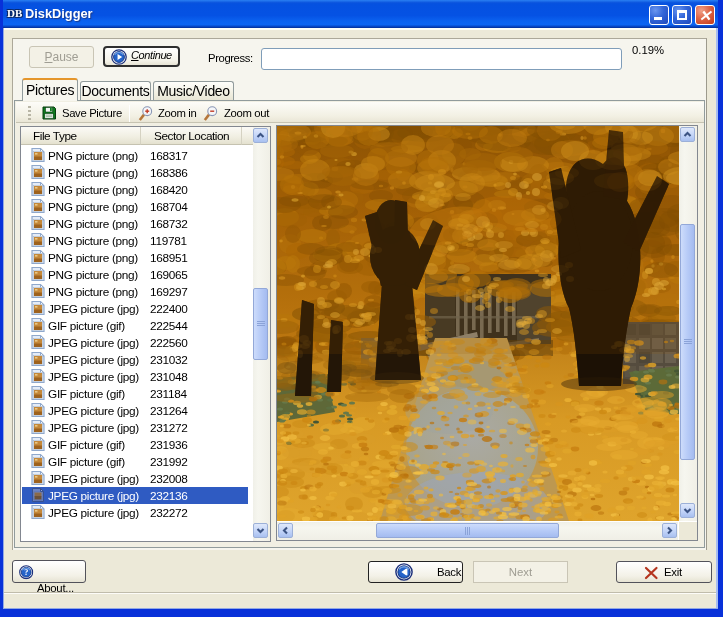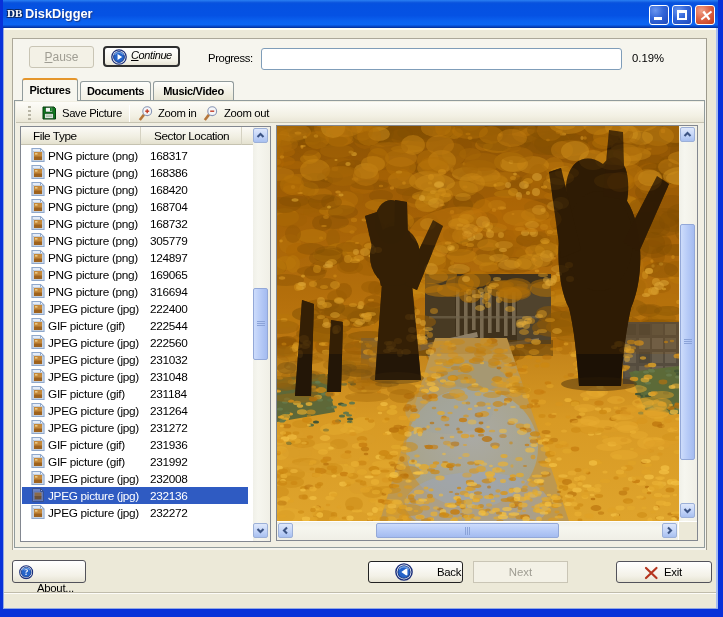--- a/index.html
+++ b/index.html
@@ -37,25 +37,25 @@
   border-radius:3px; font-size:12px; color:#000; text-align:center; }
 #pause { left:29px; top:46px; width:65px; height:22px; line-height:20px; font-size:12px; text-align:center; color:#9f9d93;
   border:1px solid #c9c5b5; background:#f3f1e6; border-radius:3px; }
 #pause u { text-decoration:underline; }
 #continue { left:103px; top:46px; width:77px; height:21px; border:2px solid #2f2f2f; border-radius:4px;
   background:linear-gradient(180deg,#ffffff,#f4f2e8 75%,#e8e5d6); }
 #continue .ic { position:absolute; left:6px; top:0.5px; transform:scale(0.8); transform-origin:top left; }
 #continue .tx { position:absolute; left:26px; top:1px; font-size:11px; letter-spacing:-0.4px;font-style:italic; }
 #plabel { left:208px; top:52px; font-size:11.3px; letter-spacing:-0.4px; }
 #pbar { left:261px; top:48px; width:361px; height:22px; background:#fff; border:1px solid #7f9db9; border-radius:3px; }
-#ppct { left:632px; top:52px; font-size:11.3px; }
+#ppct { left:632px; top:44px; font-size:11.3px; }
 
 
 .tab { position:absolute; border:1px solid #919b9c; border-bottom:0; border-radius:3px 3px 0 0;
-  font-size:11px; letter-spacing:-0.3px; font-weight:bold; text-align:center; background:linear-gradient(180deg,#fefefb,#f1efe2 60%,#e6e3d2); }
+  font-size:14px; letter-spacing:-0.3px; font-weight:normal; text-align:center; background:linear-gradient(180deg,#fefefb,#f1efe2 60%,#e6e3d2); }
 #tab1 { left:22px; top:78px; width:56px; height:23px; background:#f7f6ef; z-index:3;
   border-top:2px solid #e5962c; line-height:20px; }
 #tab2 { left:80px; top:81px; width:71px; height:32px; line-height:19px; }
 #tab3 { left:153px; top:81px; width:81px; height:20px; line-height:19px; }
 #tabpage { left:14px; top:100px; width:691px; height:448px; background:#f1efe3; border:1px solid #919b9c; z-index:2; }
 
 
 #toolbar { left:1px; top:1px; width:688px; height:21px;
   background:linear-gradient(180deg,#fdfcf8,#f2f0e3 70%,#e9e6d6); border-bottom:1px solid #c6c3b2; }
 #grip { left:12px; top:4px; width:3px; height:15px;
@@ -244,33 +244,33 @@
 <div class="row" style="top:105px">
       <span class="ric"><svg width="16" height="16" viewBox="0 0 16 16">
           <path d="M2 1.5 h8.5 l3.5 3.5 v9.5 h-12 z" fill="#e4ecf8" stroke="#8fa8cc" stroke-width="1.2"></path>
           <path d="M10.5 1.5 v3.5 h3.5 z" fill="#f7fafd" stroke="#8fa8cc" stroke-width="1"></path>
           <rect x="3.5" y="4.5" width="9" height="9" fill="#fdfdfd" stroke="#a8b8cc" stroke-width="0.6"></rect>
           <rect x="4" y="5" width="8" height="5" fill="#c4883a"></rect>
           <rect x="4" y="9.5" width="8" height="3.5" fill="#9e621e"></rect>
           <rect x="5" y="6" width="2.5" height="1.6" fill="#e8c888"></rect>
         </svg></span>
       <span class="rt">PNG picture (png)</span>
-      <span class="rn">305779</span>
+      <span class="rn">119781</span>
     </div>
 <div class="row" style="top:122px">
       <span class="ric"><svg width="16" height="16" viewBox="0 0 16 16">
           <path d="M2 1.5 h8.5 l3.5 3.5 v9.5 h-12 z" fill="#e4ecf8" stroke="#8fa8cc" stroke-width="1.2"></path>
           <path d="M10.5 1.5 v3.5 h3.5 z" fill="#f7fafd" stroke="#8fa8cc" stroke-width="1"></path>
           <rect x="3.5" y="4.5" width="9" height="9" fill="#fdfdfd" stroke="#a8b8cc" stroke-width="0.6"></rect>
           <rect x="4" y="5" width="8" height="5" fill="#c4883a"></rect>
           <rect x="4" y="9.5" width="8" height="3.5" fill="#9e621e"></rect>
           <rect x="5" y="6" width="2.5" height="1.6" fill="#e8c888"></rect>
         </svg></span>
       <span class="rt">PNG picture (png)</span>
-      <span class="rn">124897</span>
+      <span class="rn">168951</span>
     </div>
 <div class="row" style="top:139px">
       <span class="ric"><svg width="16" height="16" viewBox="0 0 16 16">
           <path d="M2 1.5 h8.5 l3.5 3.5 v9.5 h-12 z" fill="#e4ecf8" stroke="#8fa8cc" stroke-width="1.2"></path>
           <path d="M10.5 1.5 v3.5 h3.5 z" fill="#f7fafd" stroke="#8fa8cc" stroke-width="1"></path>
           <rect x="3.5" y="4.5" width="9" height="9" fill="#fdfdfd" stroke="#a8b8cc" stroke-width="0.6"></rect>
           <rect x="4" y="5" width="8" height="5" fill="#c4883a"></rect>
           <rect x="4" y="9.5" width="8" height="3.5" fill="#9e621e"></rect>
           <rect x="5" y="6" width="2.5" height="1.6" fill="#e8c888"></rect>
         </svg></span>
@@ -280,21 +280,21 @@
 <div class="row" style="top:156px">
       <span class="ric"><svg width="16" height="16" viewBox="0 0 16 16">
           <path d="M2 1.5 h8.5 l3.5 3.5 v9.5 h-12 z" fill="#e4ecf8" stroke="#8fa8cc" stroke-width="1.2"></path>
           <path d="M10.5 1.5 v3.5 h3.5 z" fill="#f7fafd" stroke="#8fa8cc" stroke-width="1"></path>
           <rect x="3.5" y="4.5" width="9" height="9" fill="#fdfdfd" stroke="#a8b8cc" stroke-width="0.6"></rect>
           <rect x="4" y="5" width="8" height="5" fill="#c4883a"></rect>
           <rect x="4" y="9.5" width="8" height="3.5" fill="#9e621e"></rect>
           <rect x="5" y="6" width="2.5" height="1.6" fill="#e8c888"></rect>
         </svg></span>
       <span class="rt">PNG picture (png)</span>
-      <span class="rn">316694</span>
+      <span class="rn">169297</span>
     </div>
 <div class="row" style="top:173px">
       <span class="ric"><svg width="16" height="16" viewBox="0 0 16 16">
           <path d="M2 1.5 h8.5 l3.5 3.5 v9.5 h-12 z" fill="#e4ecf8" stroke="#8fa8cc" stroke-width="1.2"></path>
           <path d="M10.5 1.5 v3.5 h3.5 z" fill="#f7fafd" stroke="#8fa8cc" stroke-width="1"></path>
           <rect x="3.5" y="4.5" width="9" height="9" fill="#fdfdfd" stroke="#a8b8cc" stroke-width="0.6"></rect>
           <rect x="4" y="5" width="8" height="5" fill="#c4883a"></rect>
           <rect x="4" y="9.5" width="8" height="3.5" fill="#9e621e"></rect>
           <rect x="5" y="6" width="2.5" height="1.6" fill="#e8c888"></rect>
         </svg></span>

